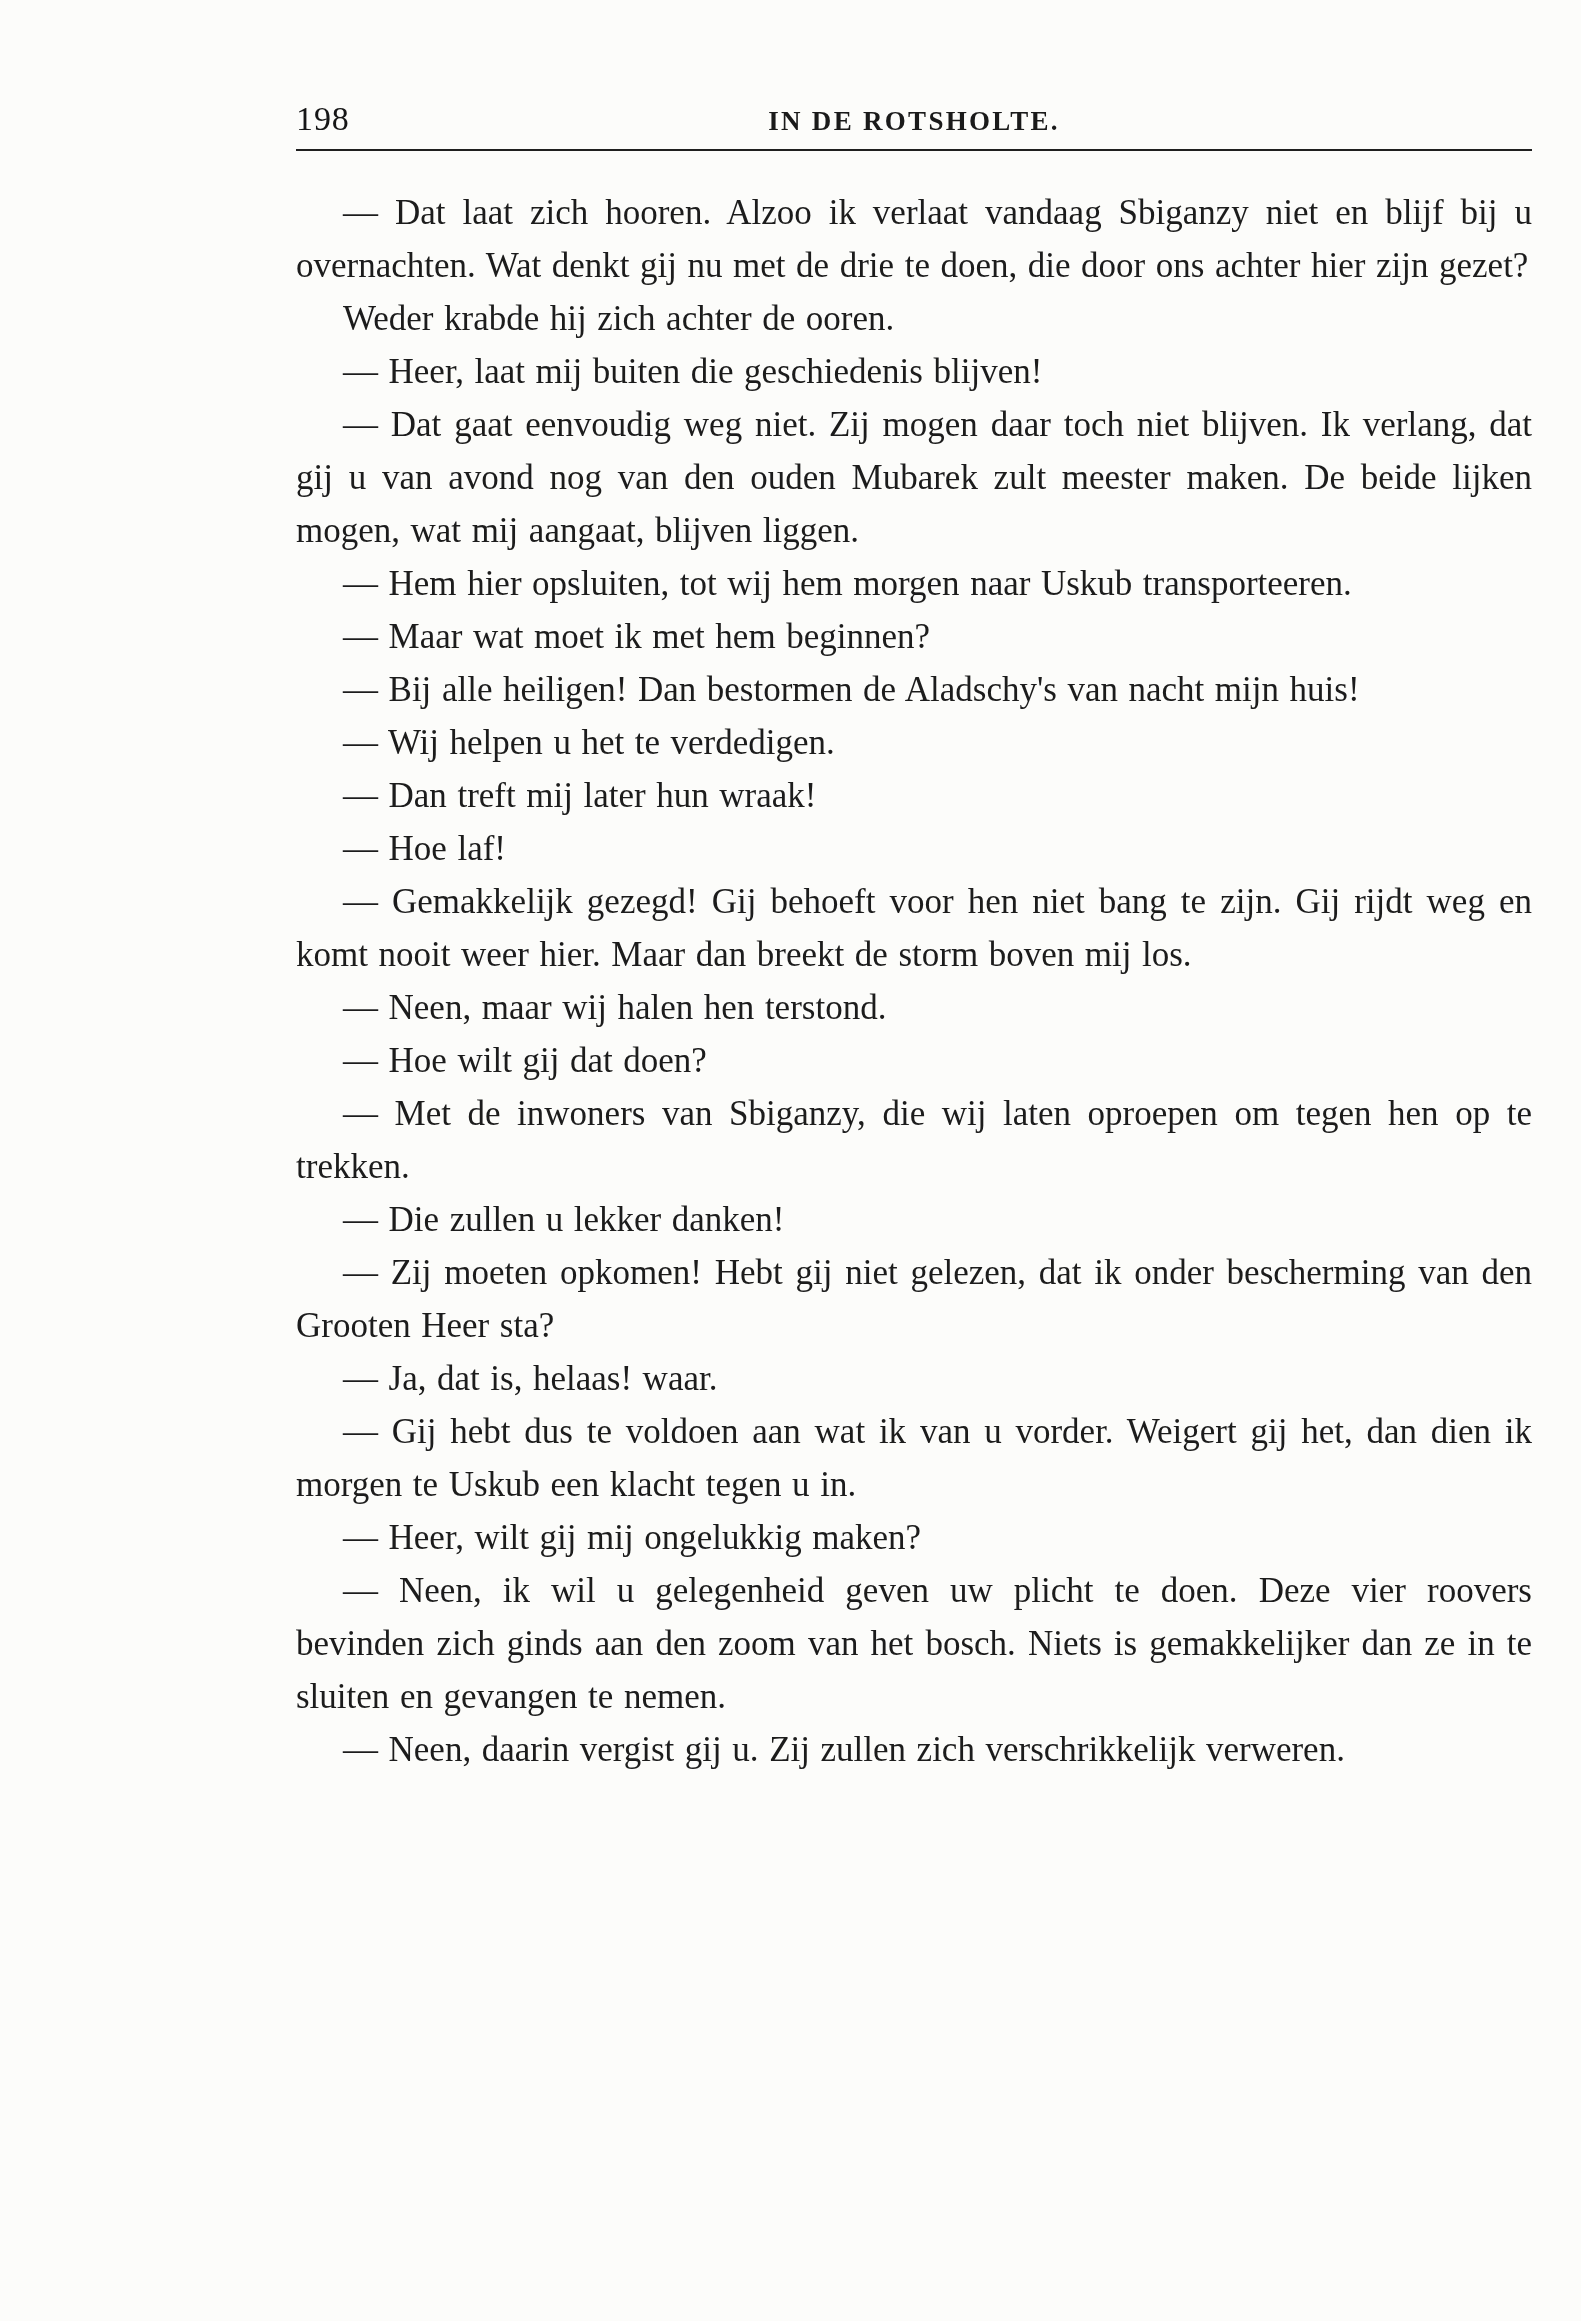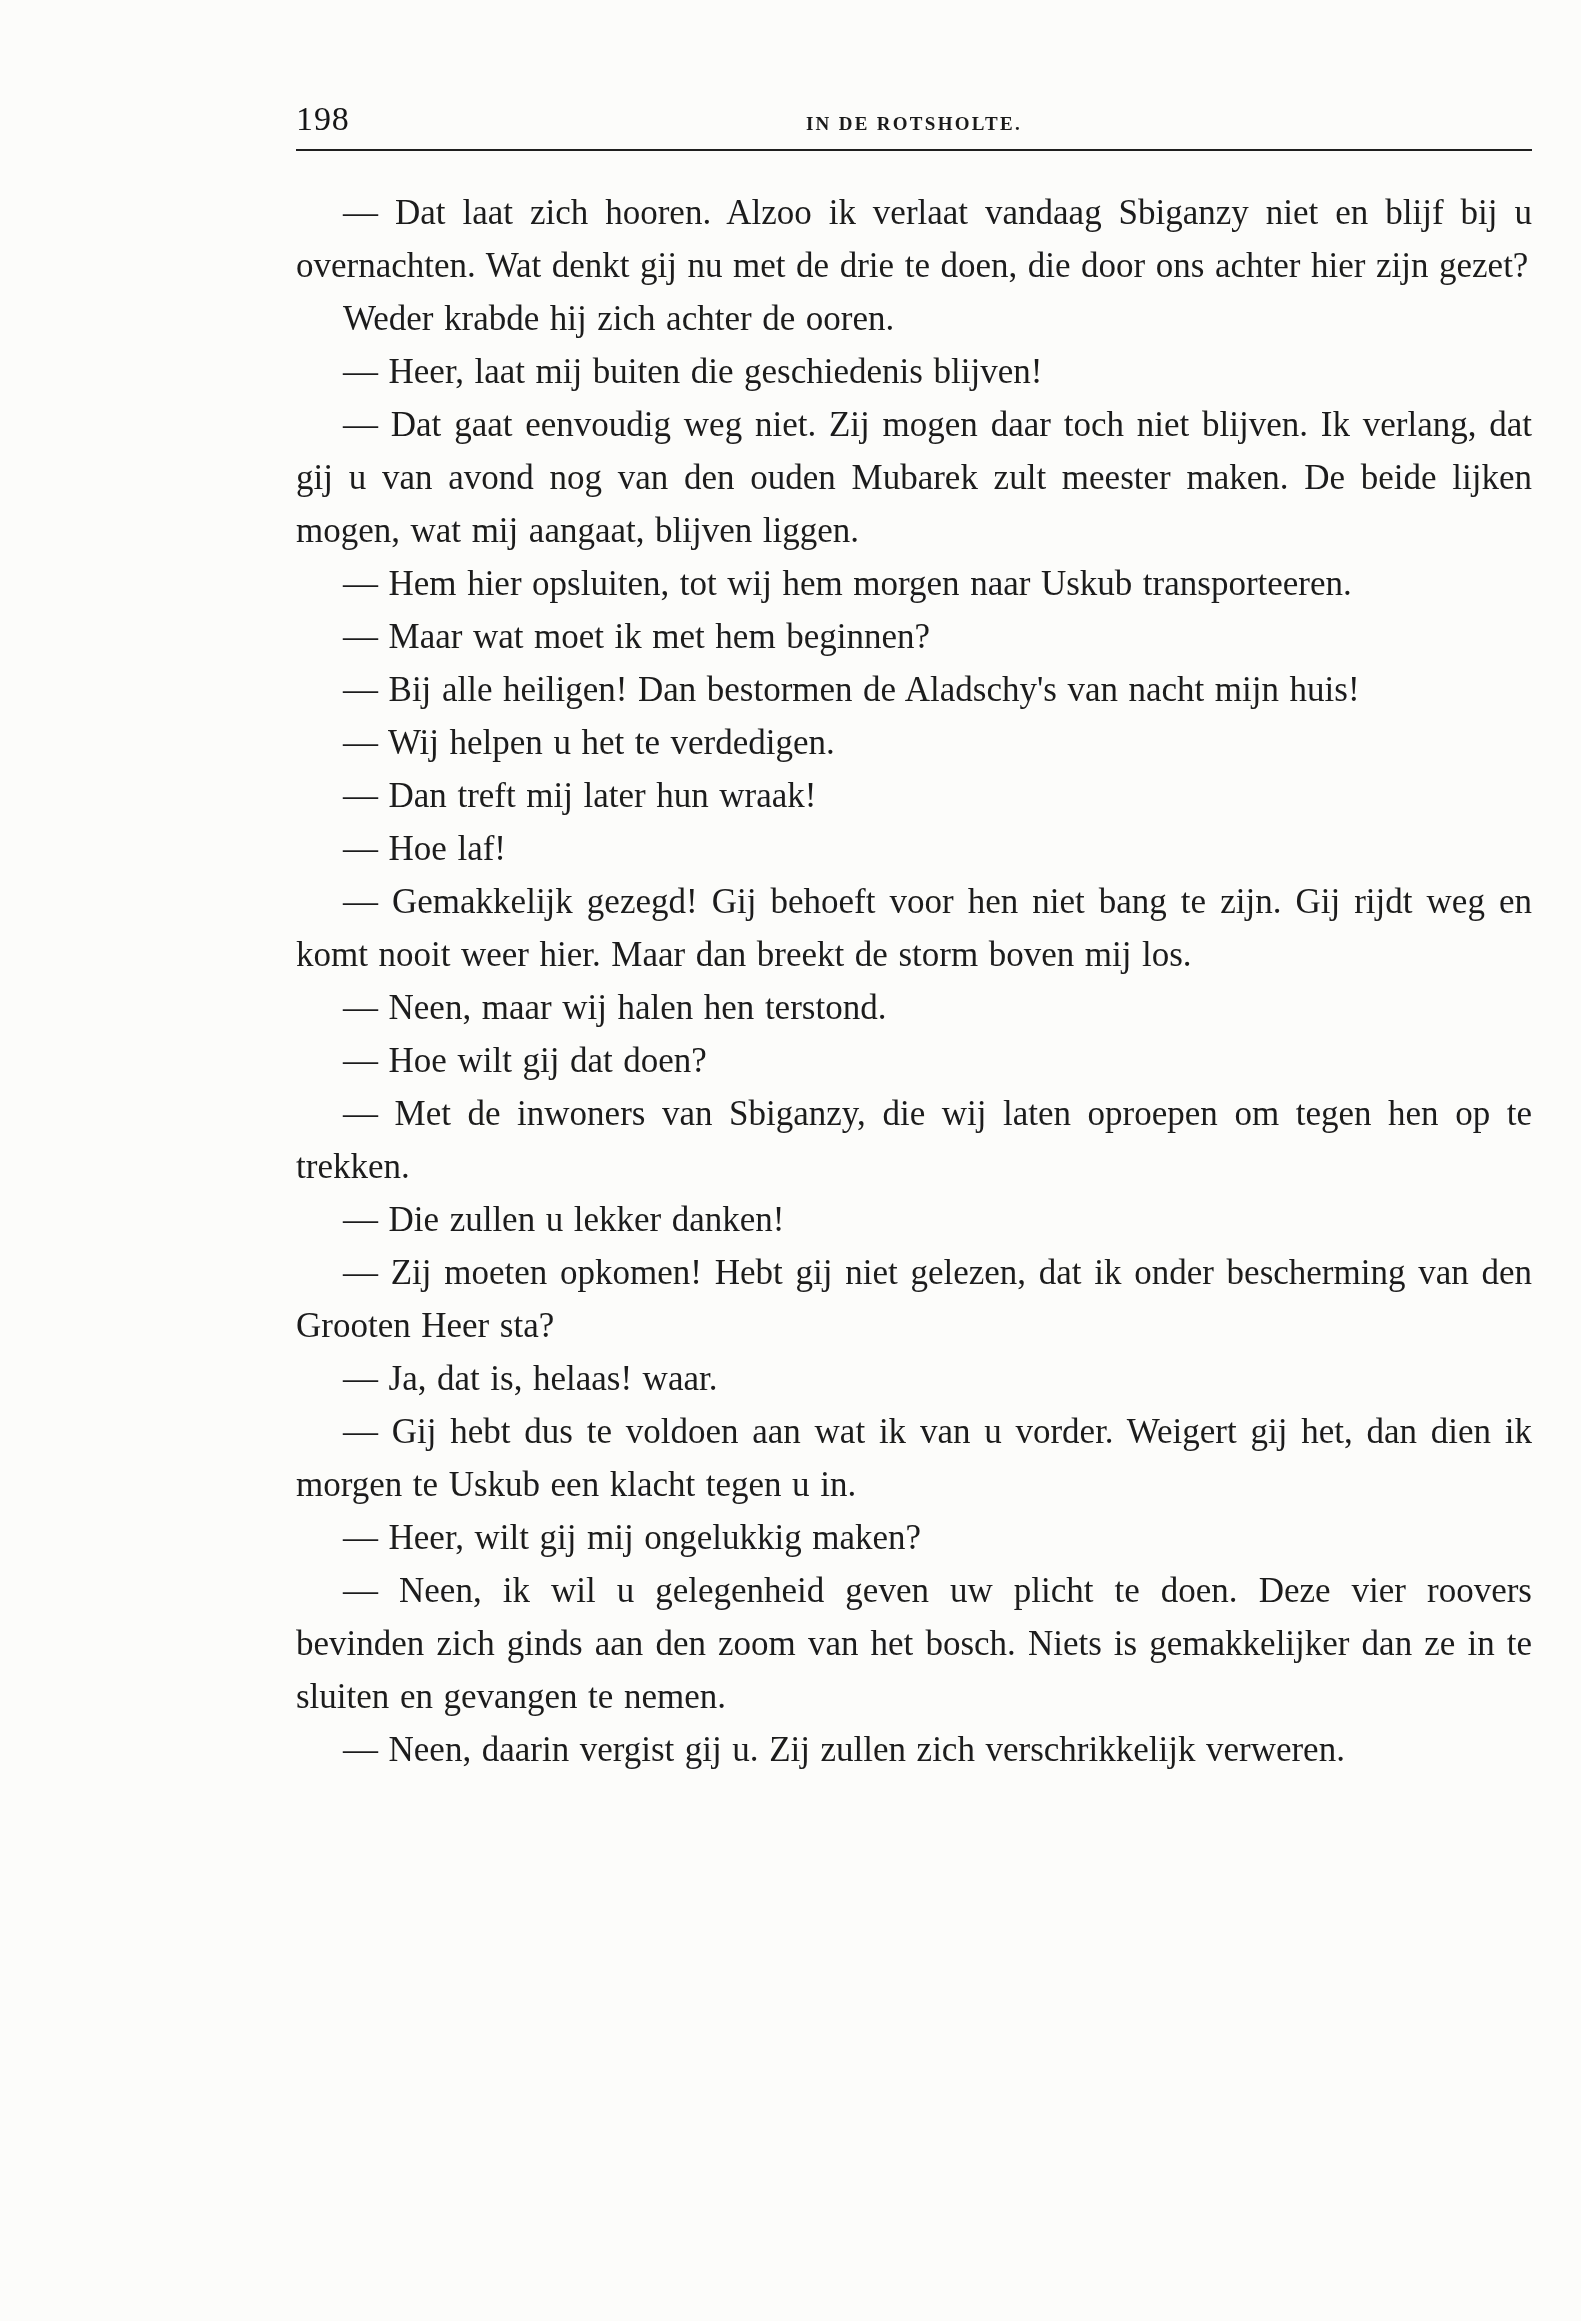--- a/index.html
+++ b/index.html
@@ -28,21 +28,21 @@
     width: 100%;
   }
   .pagenum {
     justify-self: start;
     font-size: 34px;
     letter-spacing: 0.9px;
     color: #161616;
   }
   .title {
     justify-self: center;
-    font-size: 19px;
+    font-size: 27px;
     font-weight: bold;
     letter-spacing: 2.3px;
     color: #1a1a1a;
     white-space: nowrap;
   }
   .header-spacer { justify-self: end; }
   .rule {
     margin-top: 11px;
     border-top: 2.7px solid #1f1f1f;
     width: 100%;

